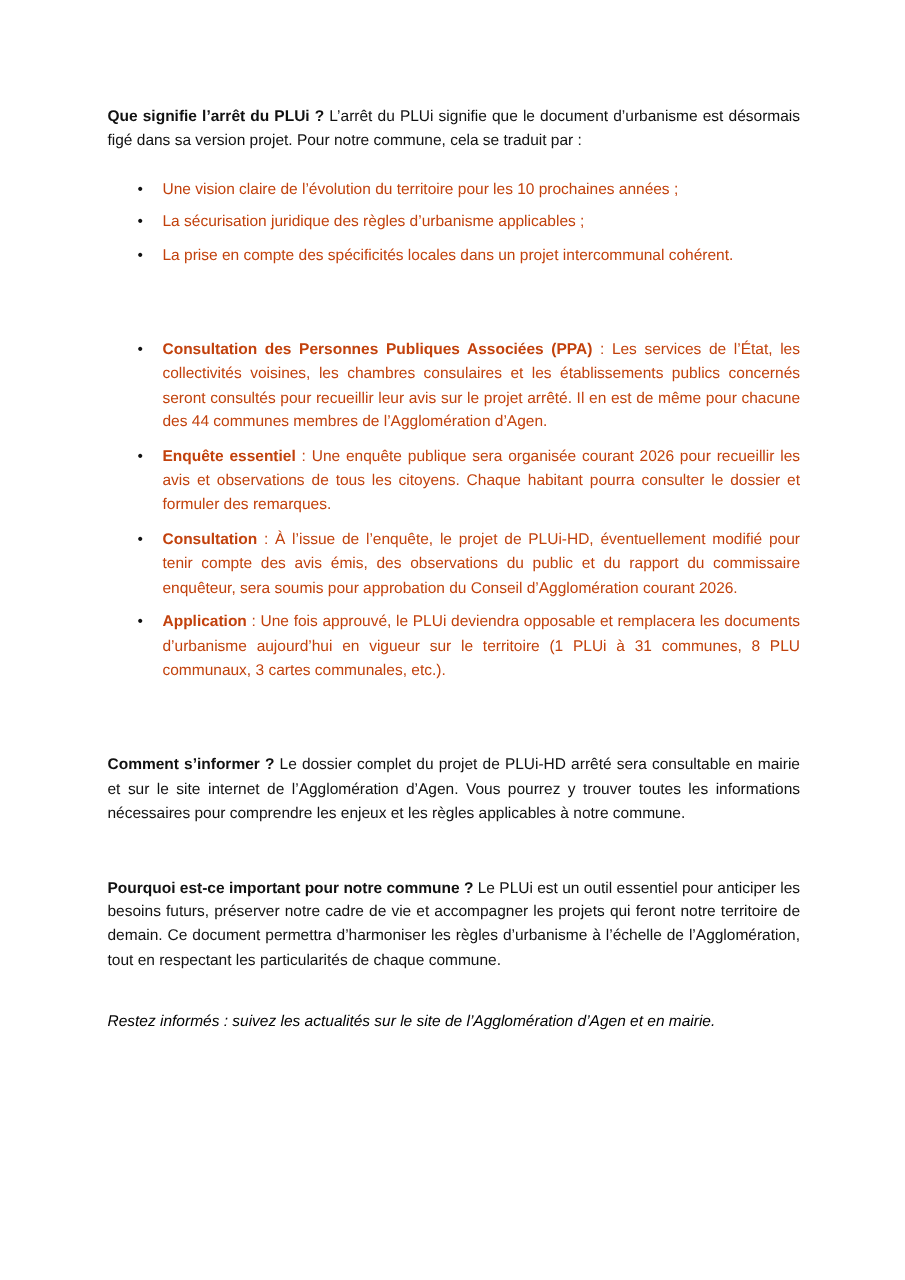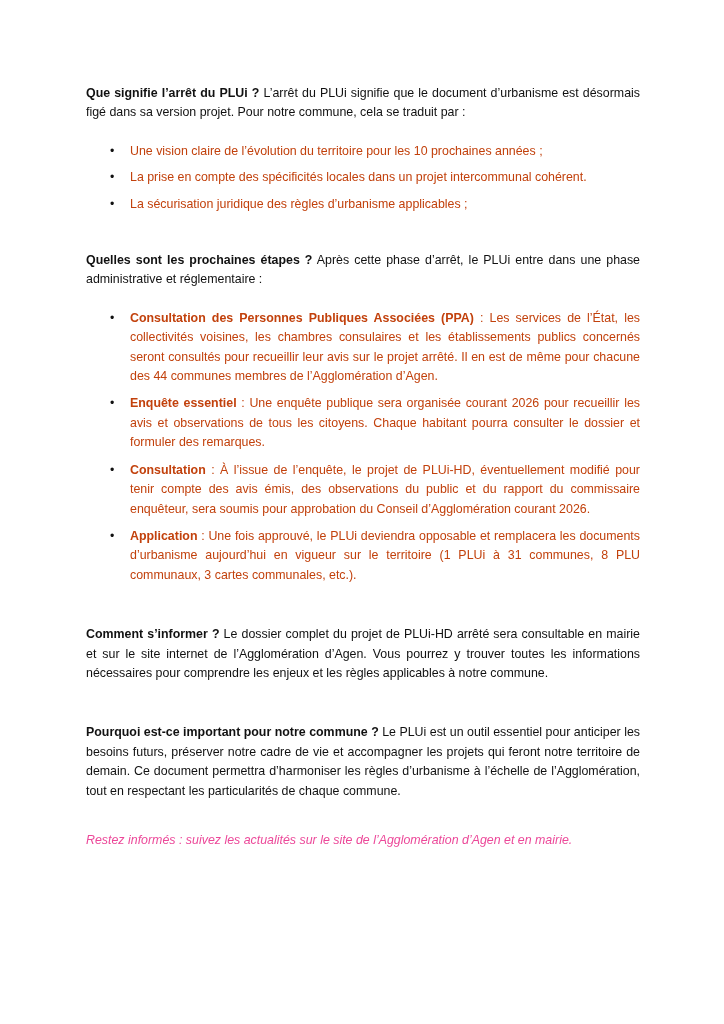--- a/index.html
+++ b/index.html
@@ -57,32 +57,32 @@
     position: absolute;
     left: 24px;
     top: 0;
     font-size: 12.4px;
     line-height: 19.4px;
     color: #111111;
   }
   ul.bullets.tight > li { margin-bottom: 7px; }
   ul.bullets.tight > li:last-child { margin-bottom: 0; }
   ul.bullets.loose > li { margin-bottom: 8px; }
-  ul.bullets.loose > li:last-child { margin-bottom: 0; }
+  ul.bullets.loose > li:last-child { margin-bottom: 16px; }
   li .term { font-weight: bold; }
   .gap-sm { height: 19px; }
   .gap-md { height: 30px; }
   .gap-lg { height: 37px; }
   .gap-xl { height: 40px; }
   p.italic-note {
     margin: 0;
     font-style: italic;
     font-size: 12.4px;
     line-height: 19.4px;
-    color: #ec4899;
+    color: #000000;
   }
   .link-block {
     margin: 0;
     font-size: 12.2px;
     line-height: 16px;
     width: 545px;
   }
   a.doc-link {
     color: #3465a4;
     text-decoration: underline;
@@ -95,27 +95,26 @@
 
 <div class="page">
   <div class="doc-body">
 
     <p class="para"><span class="lead-in">Que signifie l’arrêt du PLUi ?</span><span> L’arrêt du PLUi signifie que le document d’urbanisme est désormais figé dans sa version projet. Pour notre commune, cela se traduit par :</span></p>
 
     <div class="gap-sm"></div>
 
     <ul class="bullets tight">
       <li><span>Une vision claire de l’évolution du territoire pour les 10 prochaines années ;</span></li>
+      <li><span>La sécurisation juridique des règles d’urbanisme applicables ;</span></li>
       <li><span>La prise en compte des spécificités locales dans un projet intercommunal cohérent.</span></li>
-      <li><span>La sécurisation juridique des règles d’urbanisme applicables ;</span></li>
     </ul>
 
     <div class="gap-lg"></div>
 
-    <p class="para"><span class="lead-in">Quelles sont les prochaines étapes ?</span><span> Après cette phase d’arrêt, le PLUi entre dans une phase administrative et réglementaire :</span></p>
 
     <div class="gap-sm"></div>
 
     <ul class="bullets loose">
       <li><span class="term">Consultation des Personnes Publiques Associées (PPA)</span><span> : Les services de l’État, les collectivités voisines, les chambres consulaires et les établissements publics concernés seront consultés pour recueillir leur avis sur le projet arrêté. Il en est de même pour chacune des 44 communes membres de l’Agglomération d’Agen.</span></li>
       <li><span class="term">Enquête essentiel</span><span> : Une enquête publique sera organisée courant 2026 pour recueillir les avis et observations de tous les citoyens. Chaque habitant pourra consulter le dossier et formuler des remarques.</span></li>
       <li><span class="term">Consultation</span><span> : À l’issue de l’enquête, le projet de PLUi-HD, éventuellement modifié pour tenir compte des avis émis, des observations du public et du rapport du commissaire enquêteur, sera soumis pour approbation du Conseil d’Agglomération courant 2026.</span></li>
       <li><span class="term">Application</span><span> : Une fois approuvé, le PLUi deviendra opposable et remplacera les documents d’urbanisme aujourd’hui en vigueur sur le territoire (1 PLUi à 31 communes, 8 PLU communaux, 3 cartes communales, etc.).</span></li>
     </ul>
 

